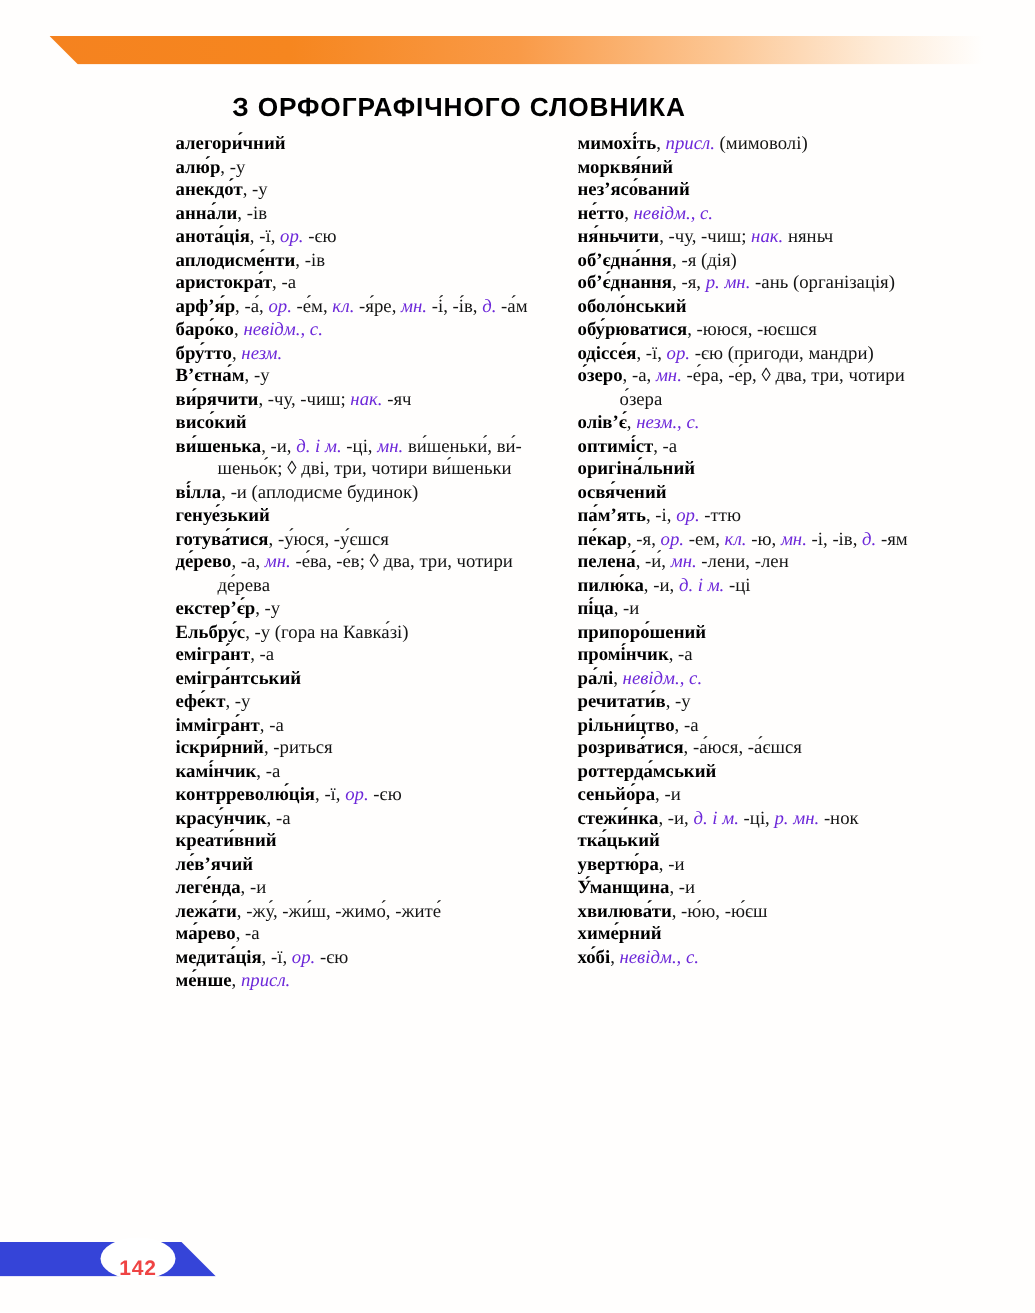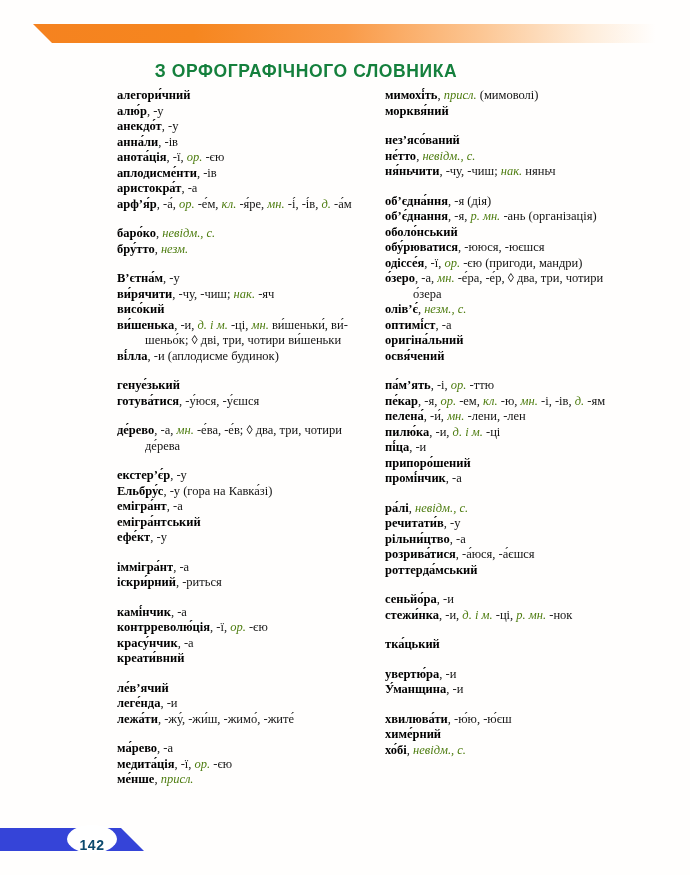--- a/index.html
+++ b/index.html
@@ -8,45 +8,45 @@
     font-family:"Liberation Serif", serif; color:#141414; overflow:hidden;
   }
   .top-bar {
     position:absolute; top:24px; left:0; width:690px; height:19px;
     background:linear-gradient(90deg,#e0581b 0%,#f5821f 3%,#f6861f 28%,#f99a47 50%,#fcc795 70%,#feecd9 85%,rgba(255,255,255,0) 95%);
     clip-path:polygon(33px 0, 100% 0, 100% 100%, 52px 100%);
   }
   .page-title {
     position:absolute; top:61px; left:0; width:612px; text-align:center;
     font-family:"Liberation Sans", sans-serif; font-weight:bold;
-    font-size:17.5px; letter-spacing:0.6px; color:#15803d;
+    font-size:17.5px; letter-spacing:0.6px; color:#000000;
   }
   .content { position:absolute; top:88px; left:117px; display:flex; }
   .col { display:block; }
   .col-left { width:268px; flex:none; }
   .col-right { width:285px; flex:none; }
-  .group + .group { margin-top:14px; }
+  .group + .group { }
   .line { white-space:nowrap; height:15.5px; line-height:15.5px; font-size:12.5px; }
   .line.ind { padding-left:28px; }
   .b { font-weight:bold; color:#000; }
   .r { color:#141414; }
-  .i { font-style:italic; color:#4d7c0f; }
+  .i { font-style:italic; color:#6d28d9; }
   .footer-bar {
     position:absolute; top:828px; left:0; width:144px; height:23px;
     background:#3544d8;
     clip-path:polygon(0 0, 121px 0, 144px 100%, 0 100%);
   }
   .page-badge {
     position:absolute; top:825px; left:67px; width:50px; height:28px;
     background:#ffffff; border-radius:50%;
     display:flex; align-items:center; justify-content:center;
   }
   .page-badge span {
     font-family:"Liberation Sans", sans-serif; font-weight:bold;
-    font-size:14px; color:#0c4a6e; letter-spacing:0.5px;margin-top:12px;
+    font-size:14px; color:#ef4444; letter-spacing:0.5px;margin-top:12px;
   }
 </style>
 </head>
 <body>
 
 <div class="page">
   <div class="top-bar"></div>
 
   <div class="page-title">З ОРФОГРАФІЧНОГО СЛОВНИКА</div>
 

